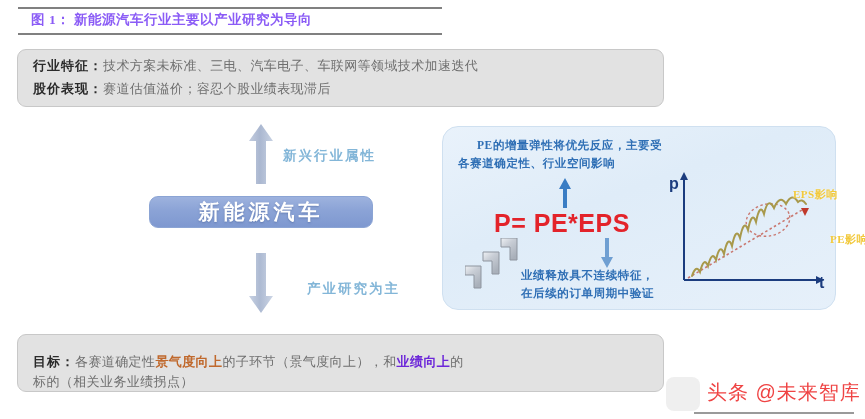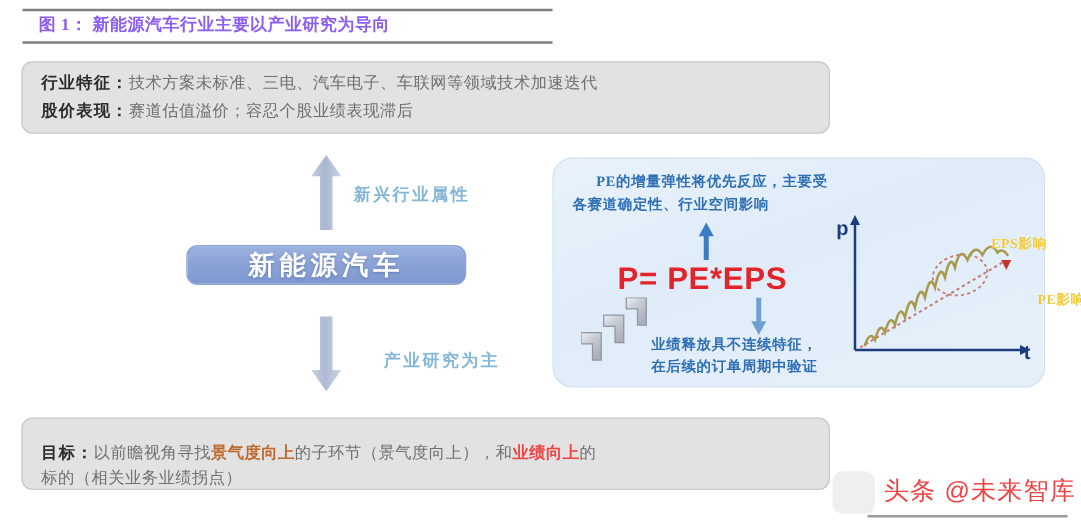--- a/index.html
+++ b/index.html
@@ -85,21 +85,21 @@
     width: 647px;
     height: 58px;
   }
   #bottom-line-1 { left: 33px; top: 353px; }
   #bottom-line-2 { left: 33px; top: 373px; }
   .hl-orange {
     color: #c0692d;
     font-weight: bold;
   }
   .hl-dark {
-    color: #ef4444;
+    color: #6d28d9;
     font-weight: bold;
   }
 
   
   #center-box {
     position: absolute;
     left: 149px;
     top: 196px;
     width: 224px;
     height: 32px;
@@ -355,21 +355,21 @@
                Q106 28 112 40 Q118 26 124 36 Q130 24 136 34 Q140 30 144 36" stroke="#a8994b" stroke-width="2" fill="none" stroke-linecap="round"></path>
     </g>
   </svg>
   <div class="chart-axis-label" id="chart-label-p">p</div>
   <div class="chart-axis-label" id="chart-label-t">t</div>
   <div class="chart-series-label" id="chart-label-eps">EPS影响</div>
   <div class="chart-series-label" id="chart-label-pe">PE影响</div>
 
   <div class="grey-box" id="bottom-box"></div>
   <div class="grey-line" id="bottom-line-1">
-    <span class="grey-key">目标：</span><span>以前瞻视角寻找</span><span class="hl-orange">景气度向上</span><span>的子环节（景气度向上），和</span><span class="hl-dark">业绩向上</span><span>的</span>
+    <span class="grey-key">目标：</span><span>各赛道确定性</span><span class="hl-orange">景气度向上</span><span>的子环节（景气度向上），和</span><span class="hl-dark">业绩向上</span><span>的</span>
   </div>
   <div class="grey-line" id="bottom-line-2">标的（相关业务业绩拐点）</div>
 
   <div id="watermark-badge"></div>
   <div id="watermark">头条 @未来智库</div>
   <div id="bottom-rule"></div>
 
 </div>
 
 </body></html>

